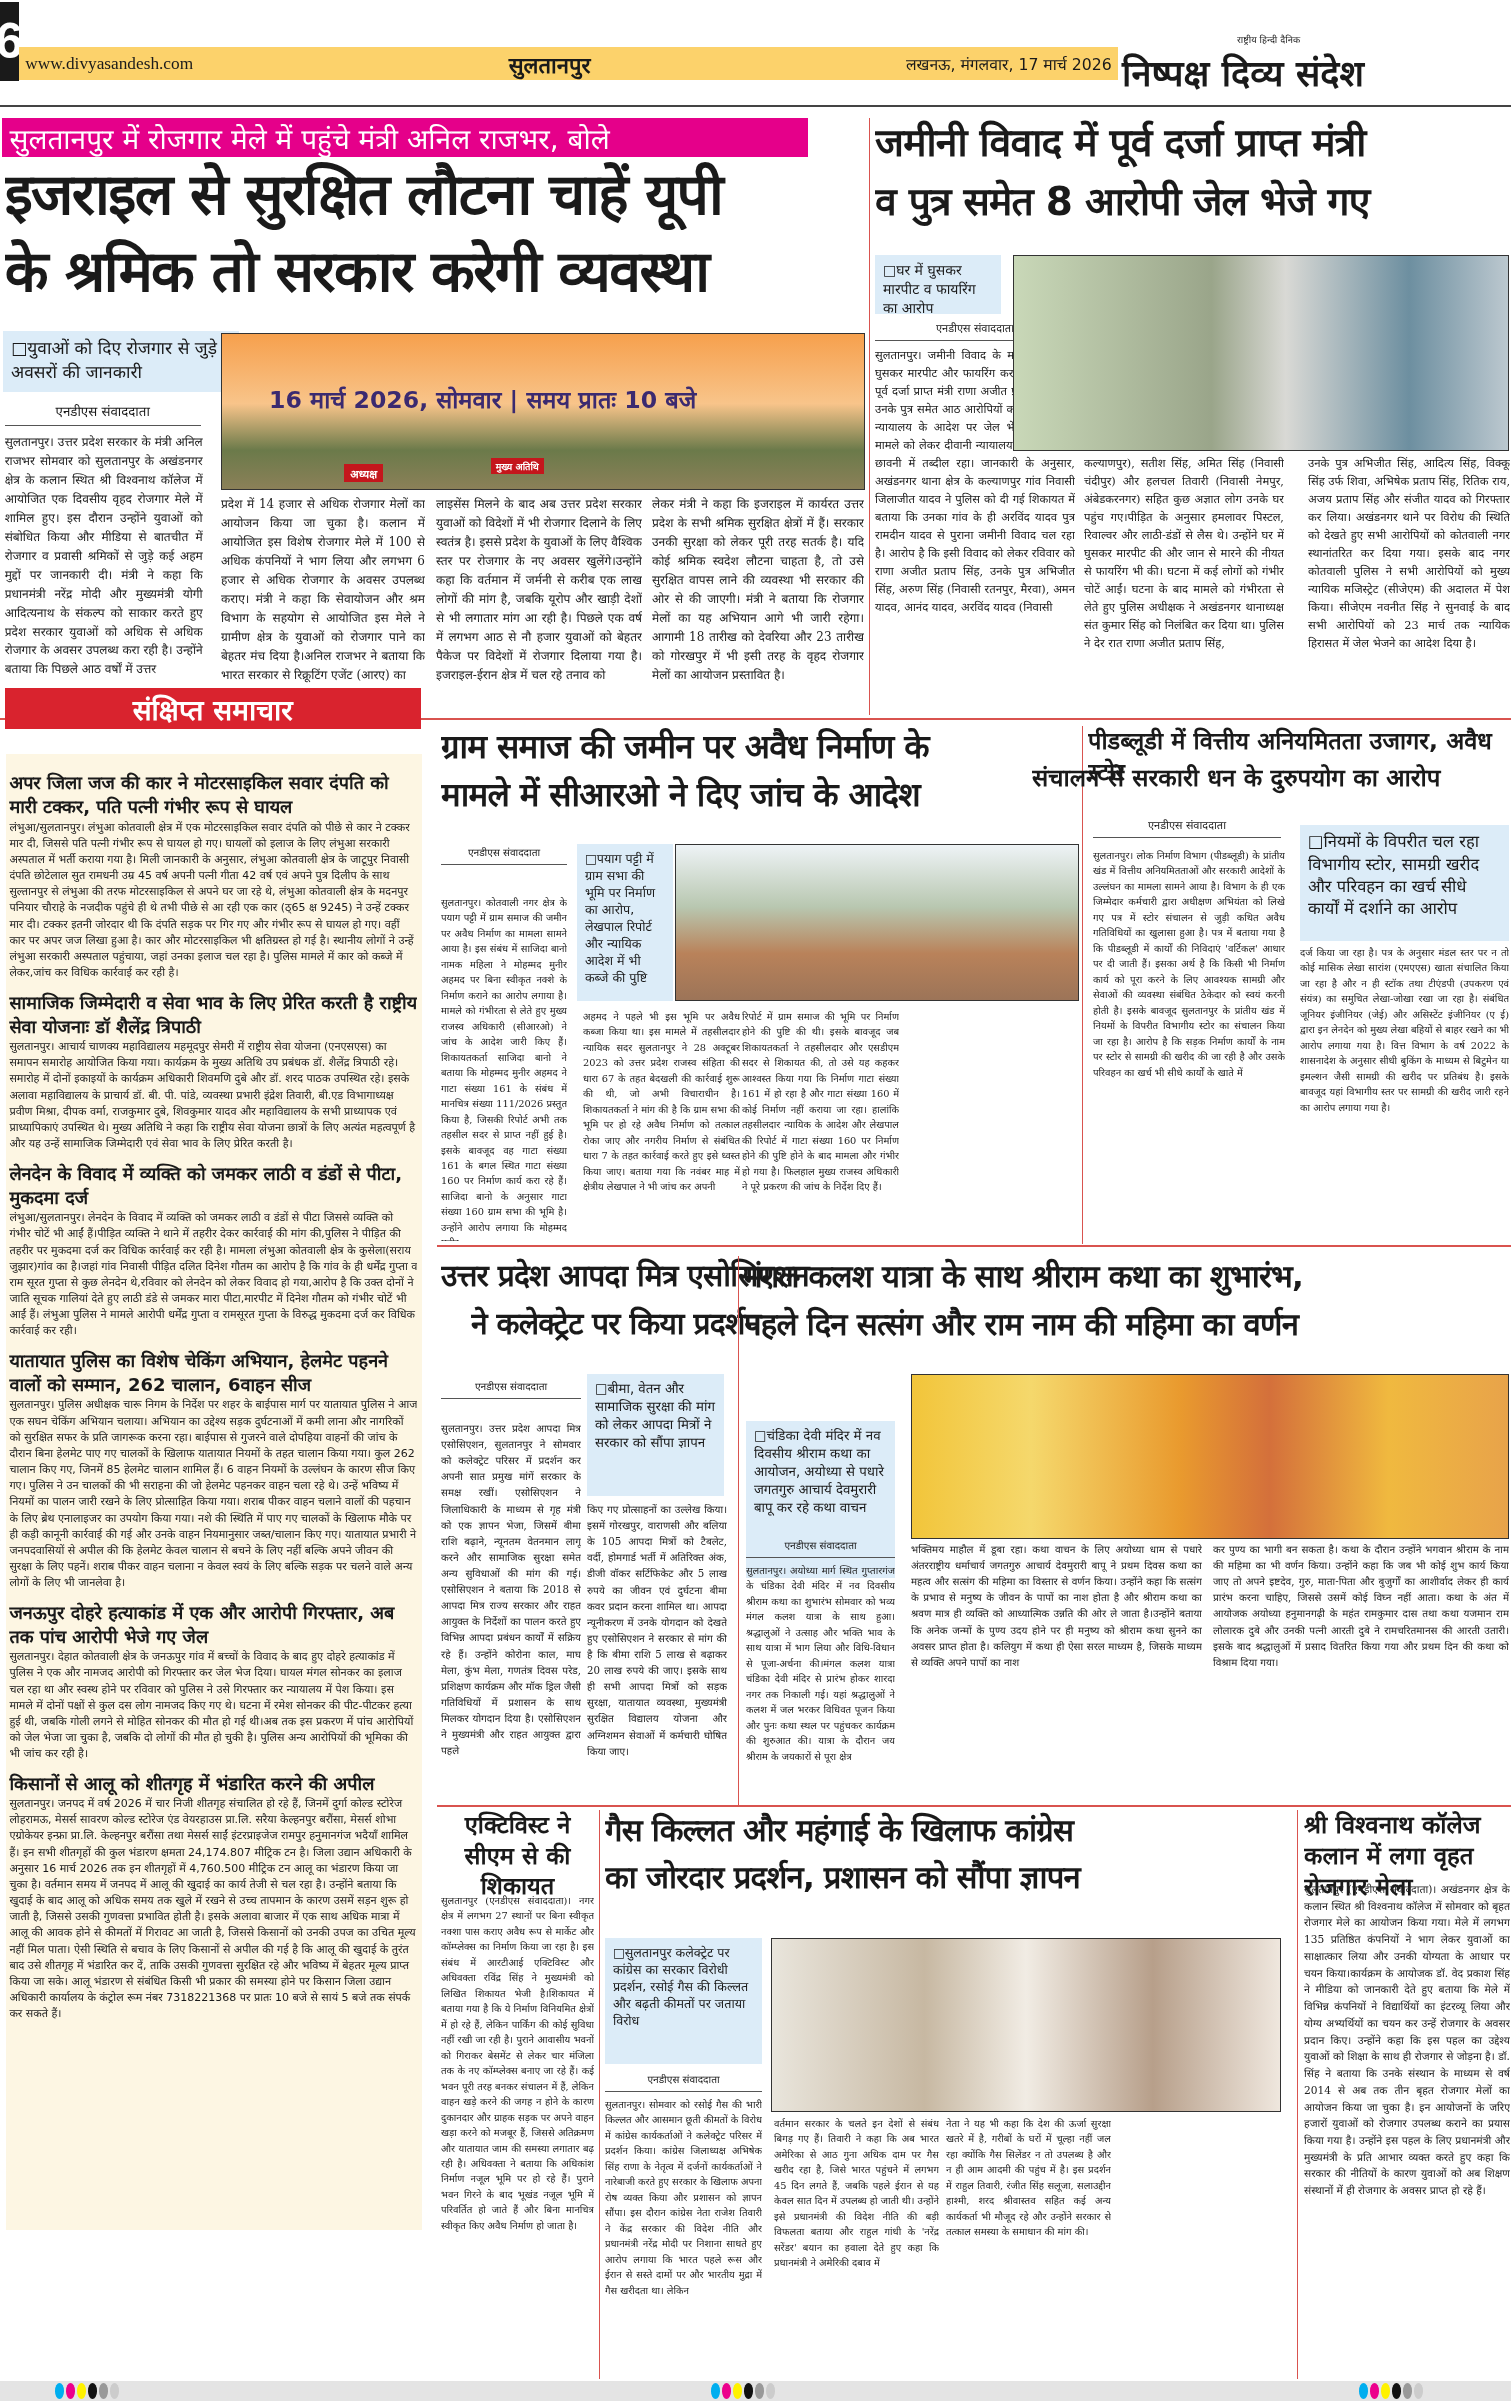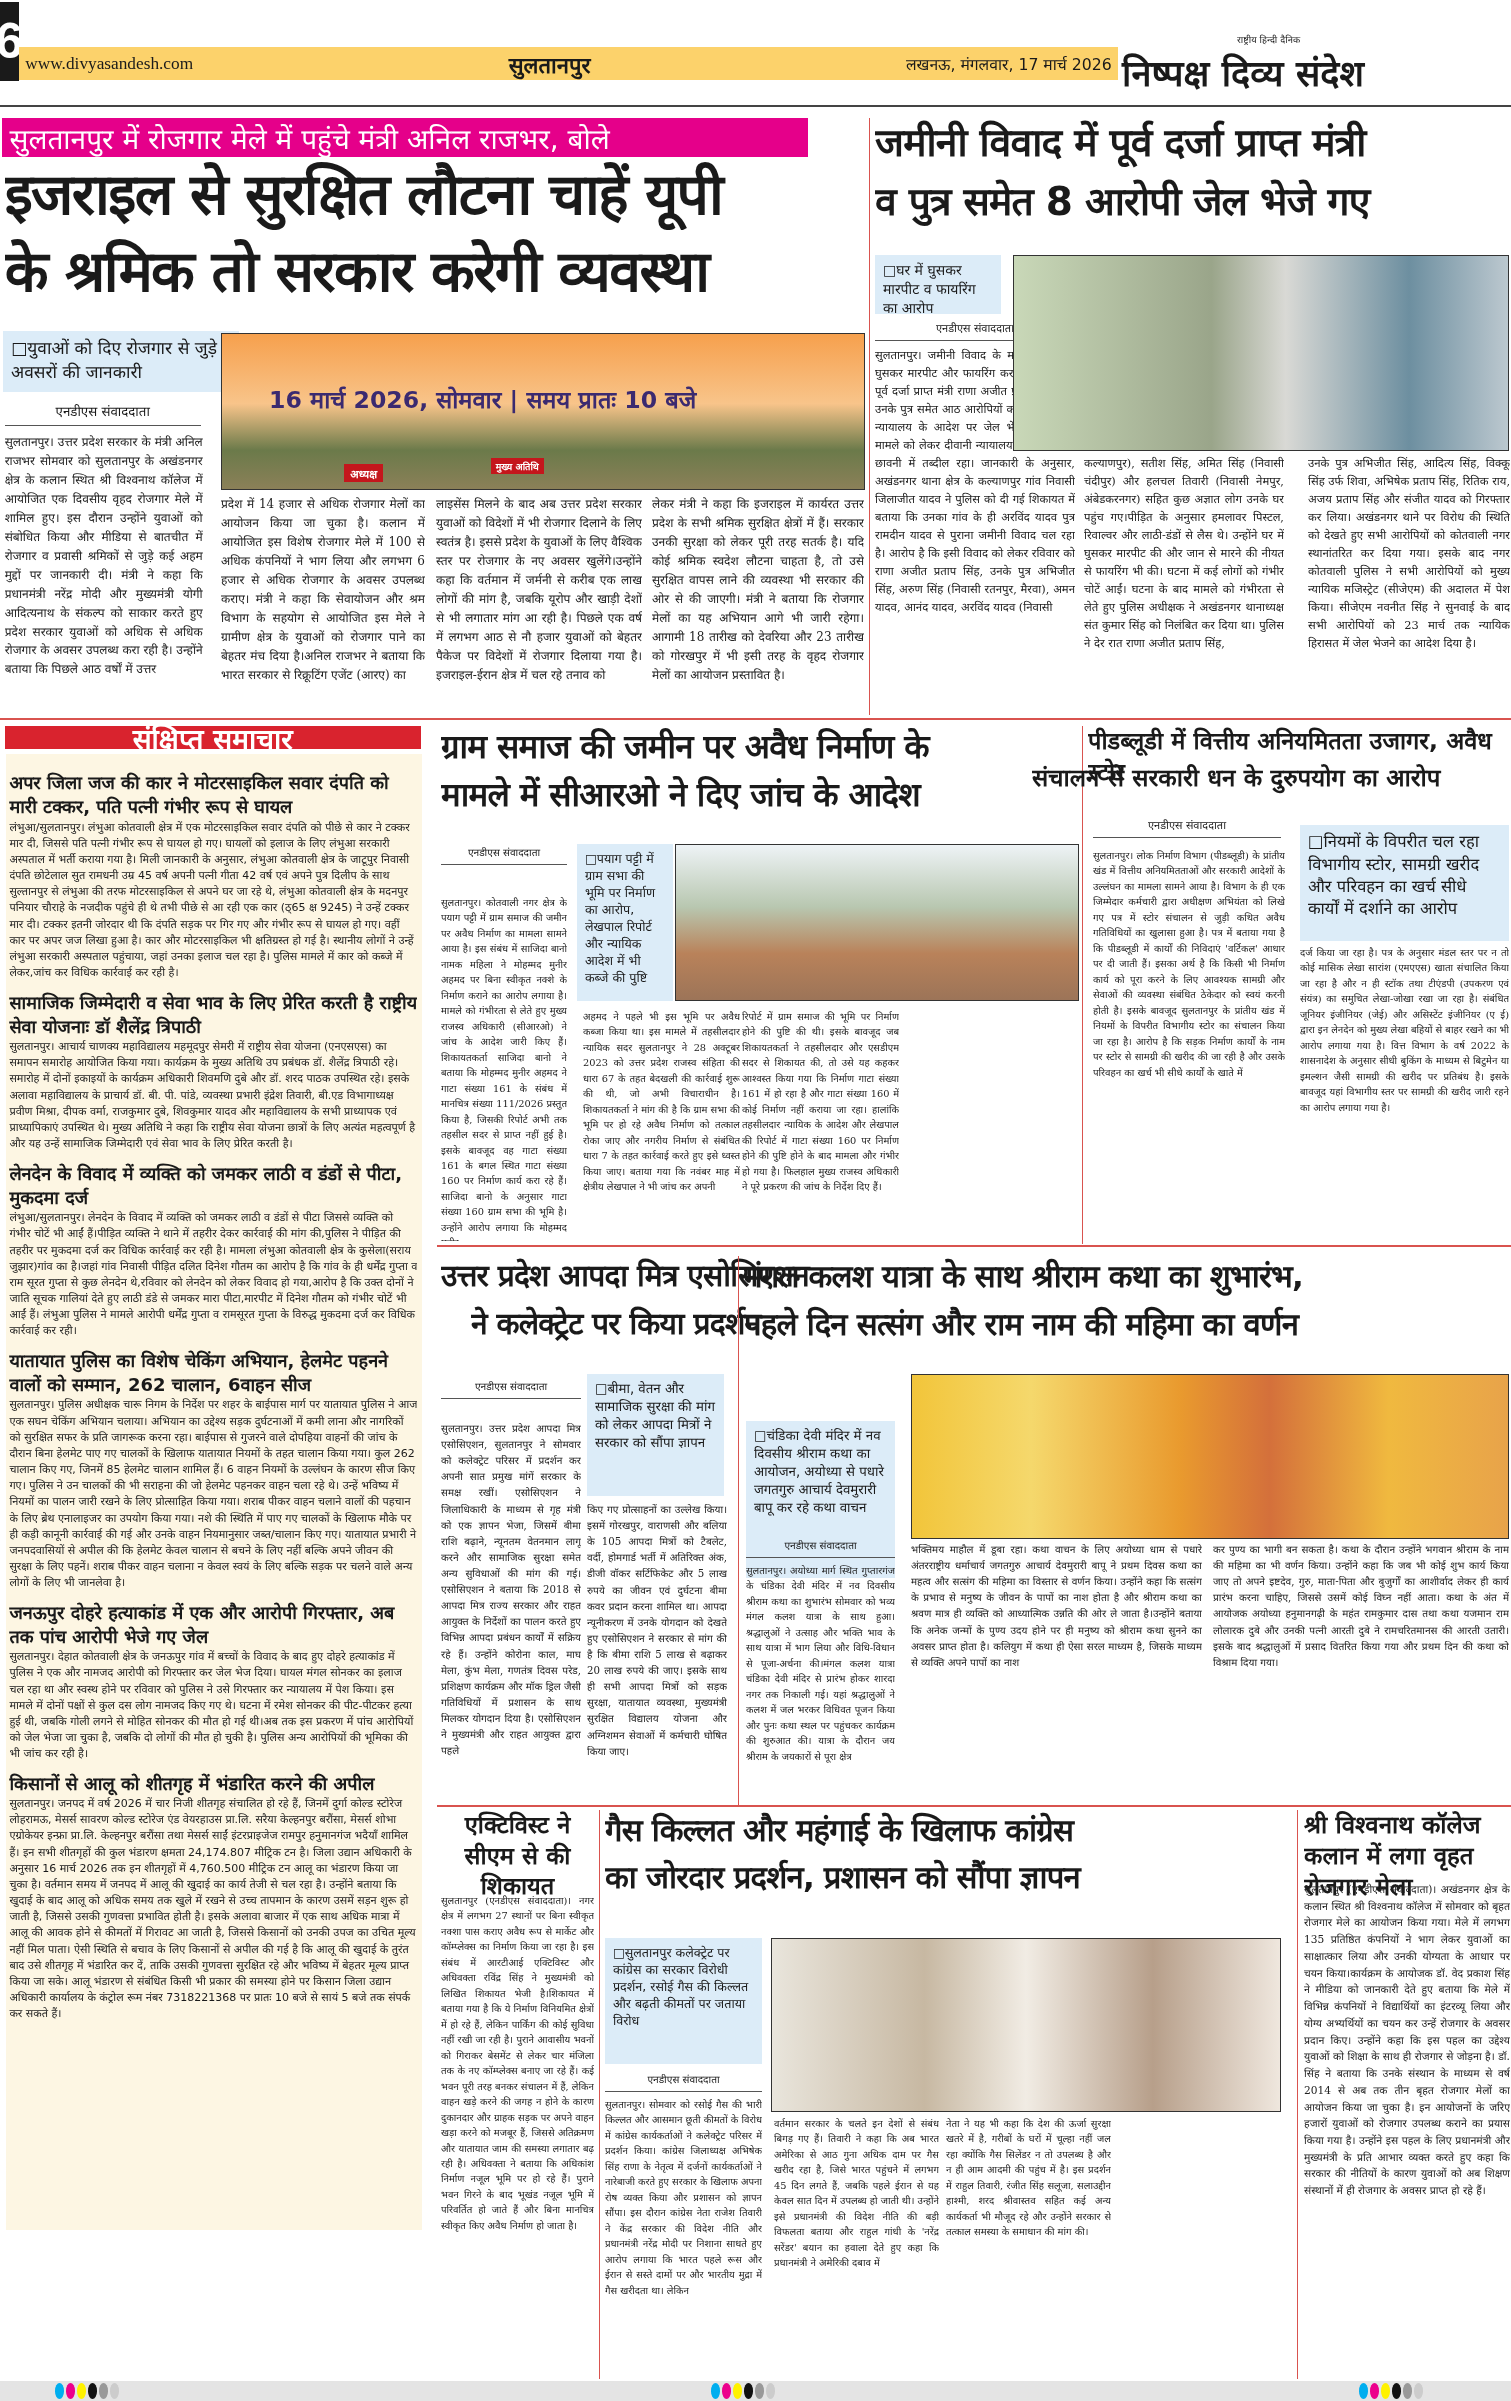--- a/index.html
+++ b/index.html
@@ -19,21 +19,21 @@
   .headline-m { font: bold 33px "DejaVu Sans", sans-serif; line-height: 1.3; letter-spacing: -0.8px; overflow: hidden; }
   .headline-s { font: bold 27px "DejaVu Sans", sans-serif; line-height: 1.3; overflow: hidden; }
   .callout { background: #dcecf8; padding: 6.3px 7.9px; font: 19.6px "DejaVu Sans", sans-serif; line-height: 1.35; overflow: hidden; }
   .callout::before { content: "\25A1"; font-weight: bold; }
   .byline { font: 13.3px "DejaVu Sans", sans-serif; text-align: center; border-bottom: 1.6px solid #555; padding-bottom: 4.7px; }
   .body-text { font: 12px "DejaVu Serif", serif; line-height: 1.58; text-align: justify; overflow: hidden; color: #222; }
   .photo { overflow: hidden; border: 0.8px solid #333; padding-left: 32px; }
   .red-rule { height: 1.6px; background: #d9534f; }
   .vrule { width: 0.8px; background: #d9534f; }
   .brief-box { left: 6.3px; top: 754px; width: 416px; height: 1476px; background: #fdf6e3; }
-  .brief-header { left: 4.7px; top: 726px; width: 416px; height: 23px; background: #d9232e; color:#fff; font: bold 28px "DejaVu Sans", sans-serif; display:flex; align-items:center; justify-content:center; }
+  .brief-header { left: 4.7px; top: 688px; width: 416px; height: 41px; background: #d9232e; color:#fff; font: bold 28px "DejaVu Sans", sans-serif; display:flex; align-items:center; justify-content:center; }
   .brief-title { font: 18px "DejaVu Sans", sans-serif; line-height: 1.35; font-weight: bold; }
   .brief-body { font: 11px "DejaVu Sans", sans-serif; line-height: 1.47; overflow: hidden; }
   .brief-item { margin-bottom: 9.4px; }
   .footer-bar { left: 0; top: 2381px; width: 1512px; height: 20.4px; background: #e4e4e4; }
   .dots { display:flex; gap: 1.6px; position:absolute; top: 2.4px; }
   .dot { width: 9.4px; height: 15.7px; border-radius: 50%; }
 </style>
 </head>
 <body>
 

